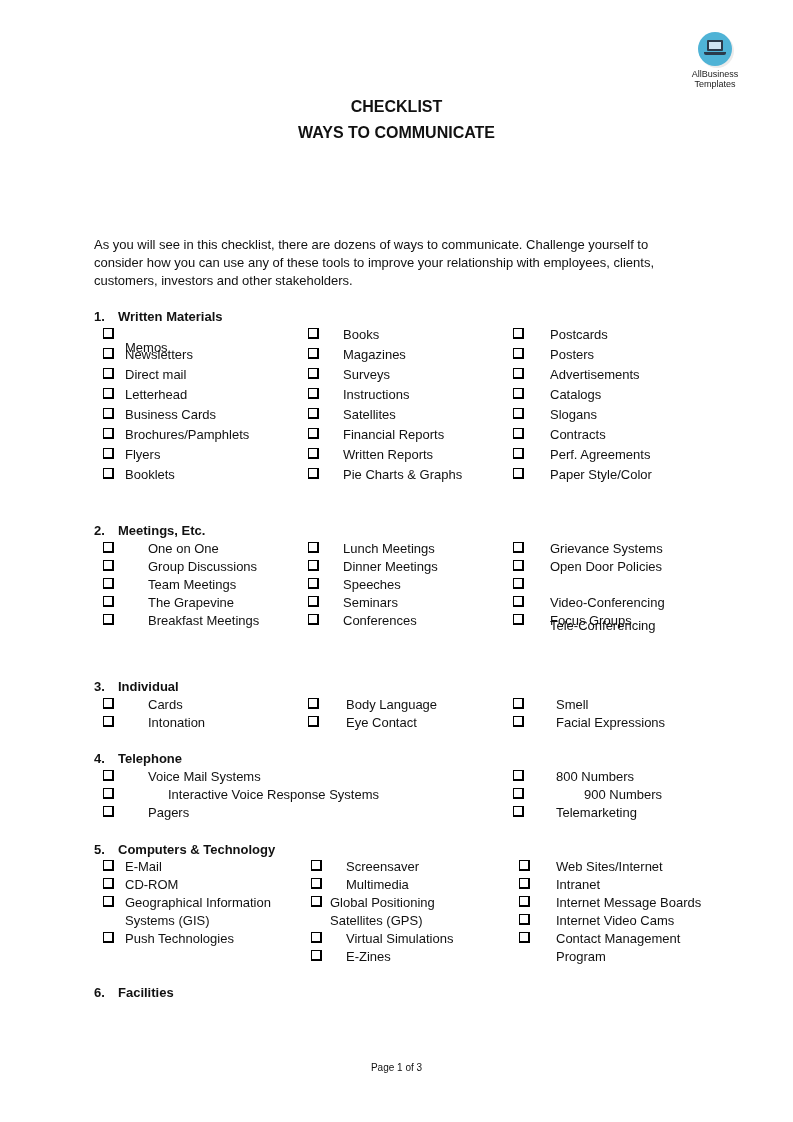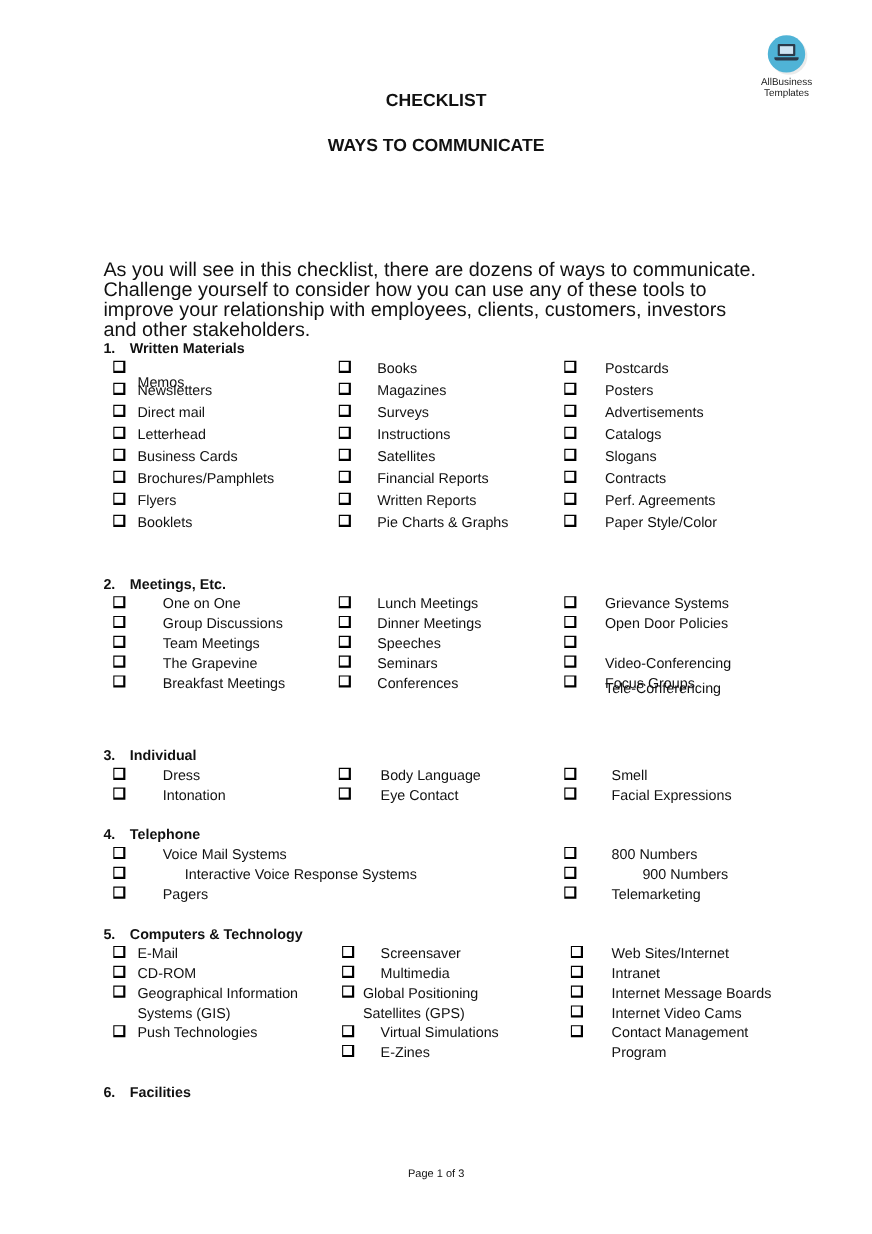--- a/index.html
+++ b/index.html
@@ -7,24 +7,24 @@
          font-family: "Liberation Sans", sans-serif; color: #111; }
   .logo { position: absolute; left: 686px; top: 32px; width: 58px; text-align: center; }
   .logo-circle { width: 34px; height: 34px; border-radius: 50%; background: #4fb3d6; margin: 0 auto;
                  position: relative; box-shadow: 2px 2px 0 rgba(0,0,0,0.08); }
   .laptop-screen { position: absolute; left: 9px; top: 8px; width: 16px; height: 11px; background: #2b3a4a; border-radius: 1px; }
   .laptop-screen::after { content: ""; position: absolute; left: 2px; top: 2px; width: 12px; height: 7px; background: #cfe4f2; }
   .laptop-base { position: absolute; left: 6px; top: 20px; width: 22px; height: 3px; background: #2b3a4a; border-radius: 0 0 2px 2px; }
   .logo-text { font-size: 9px; line-height: 10px; color: #222; margin-top: 3px; }
 
   .title { position: absolute; left: 0; width: 793px; text-align: center; font-weight: bold; font-size: 16px; }
-  .t1 { top: 83px; }
+  .t1 { top: 98px; }
   .t2 { top: 124px; }
 
-  .intro { position: absolute; left: 94px; top: 236px; width: 600px; font-size: 18px; line-height: 18px; }
+  .intro { position: absolute; left: 94px; top: 236px; width: 600px; font-size: 13px; line-height: 18px; }
 
   .sec-h { position: absolute; left: 94px; font-weight: bold; font-size: 13px; }
   .sec-h .num { display: inline-block; width: 24px; }
 
   .item { position: absolute; font-size: 13px; line-height: 18px; white-space: nowrap; }
   .box { position: absolute; width: 11px; height: 11px; border: 1px solid #000;
          border-right-width: 2px; border-bottom-width: 2px; background: #fff; box-sizing: border-box; }
 
   .footer { position: absolute; left: 0; width: 793px; top: 1062px; text-align: center; font-size: 10px; }
 </style>
@@ -123,21 +123,21 @@
     <div class="box" style="left: 513px; top: 560px;"></div>
     <div class="item" style="left: 550px; top: 558px;">Open Door Policies</div>
     <div class="box" style="left: 513px; top: 578px;"></div>
     <div class="item" style="left: 550px; top: 576px; margin-top: 41px;">Tele-Conferencing</div>
     <div class="box" style="left: 513px; top: 596px;"></div>
     <div class="item" style="left: 550px; top: 594px;">Video-Conferencing</div>
     <div class="box" style="left: 513px; top: 614px;"></div>
     <div class="item" style="left: 550px; top: 612px;">Focus Groups</div>
     <div class="sec-h" style="top: 679px;"><span class="num">3.</span><span>Individual</span></div>
     <div class="box" style="left: 103px; top: 698px;"></div>
-    <div class="item" style="left: 148px; top: 696px;">Dress</div>
+    <div class="item" style="left: 148px; top: 696px;">Cards</div>
     <div class="box" style="left: 103px; top: 716px;"></div>
     <div class="item" style="left: 148px; top: 714px;">Intonation</div>
     <div class="box" style="left: 308px; top: 698px;"></div>
     <div class="item" style="left: 346px; top: 696px;">Body Language</div>
     <div class="box" style="left: 308px; top: 716px;"></div>
     <div class="item" style="left: 346px; top: 714px;">Eye Contact</div>
     <div class="box" style="left: 513px; top: 698px;"></div>
     <div class="item" style="left: 556px; top: 696px;">Smell</div>
     <div class="box" style="left: 513px; top: 716px;"></div>
     <div class="item" style="left: 556px; top: 714px;">Facial Expressions</div>

